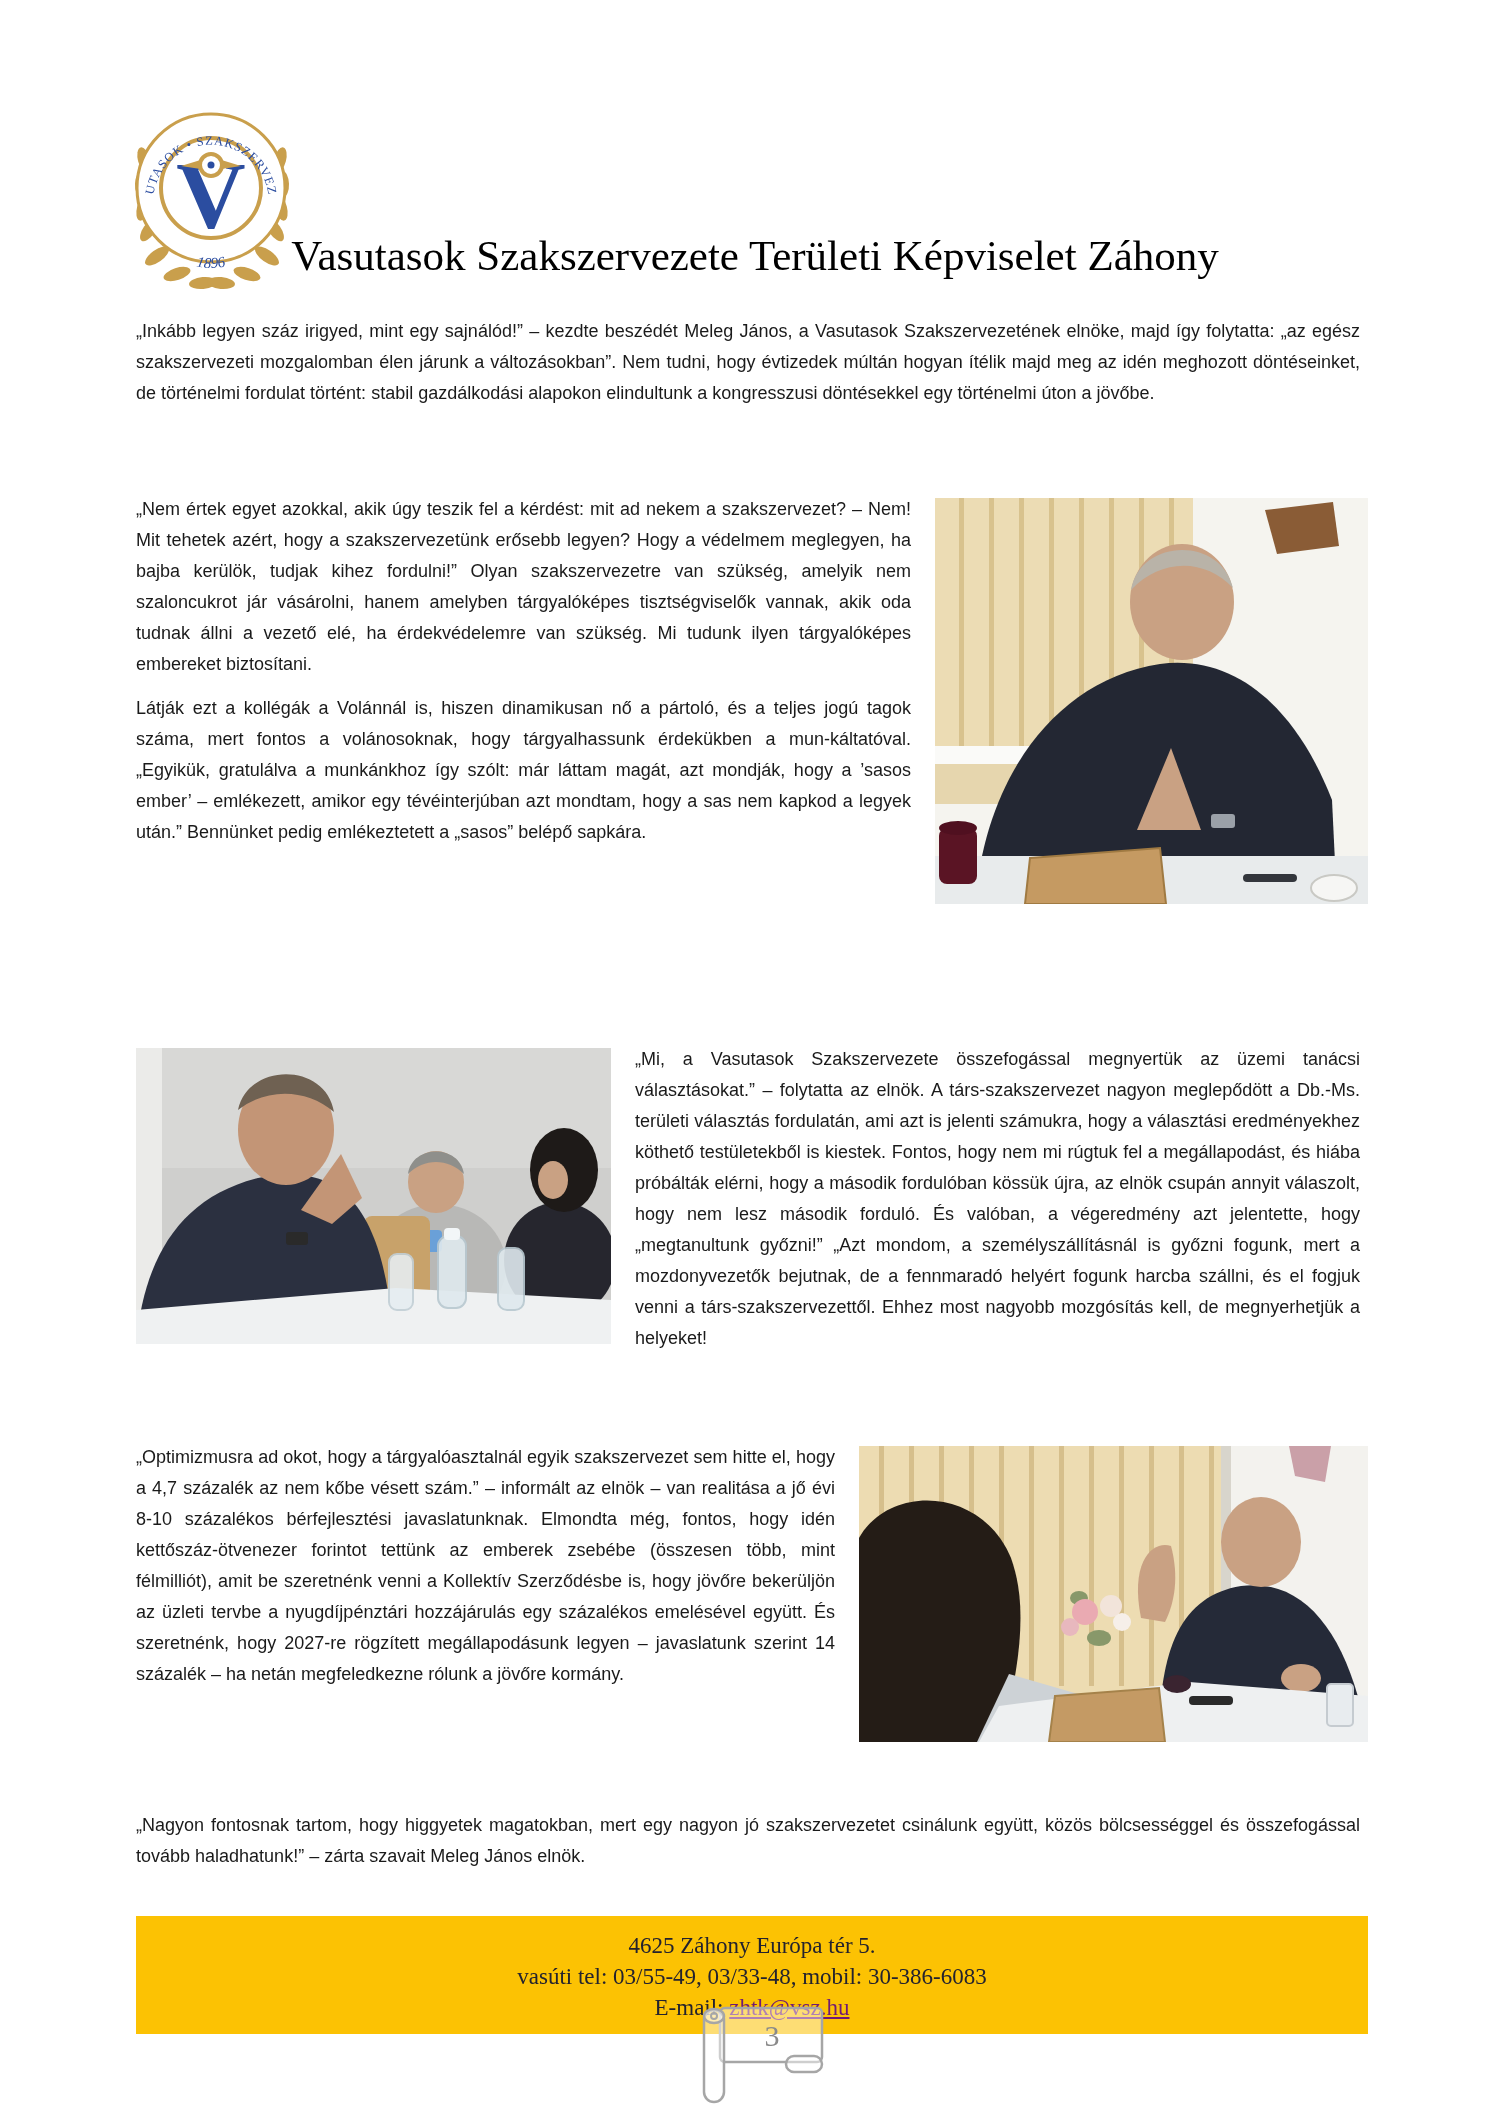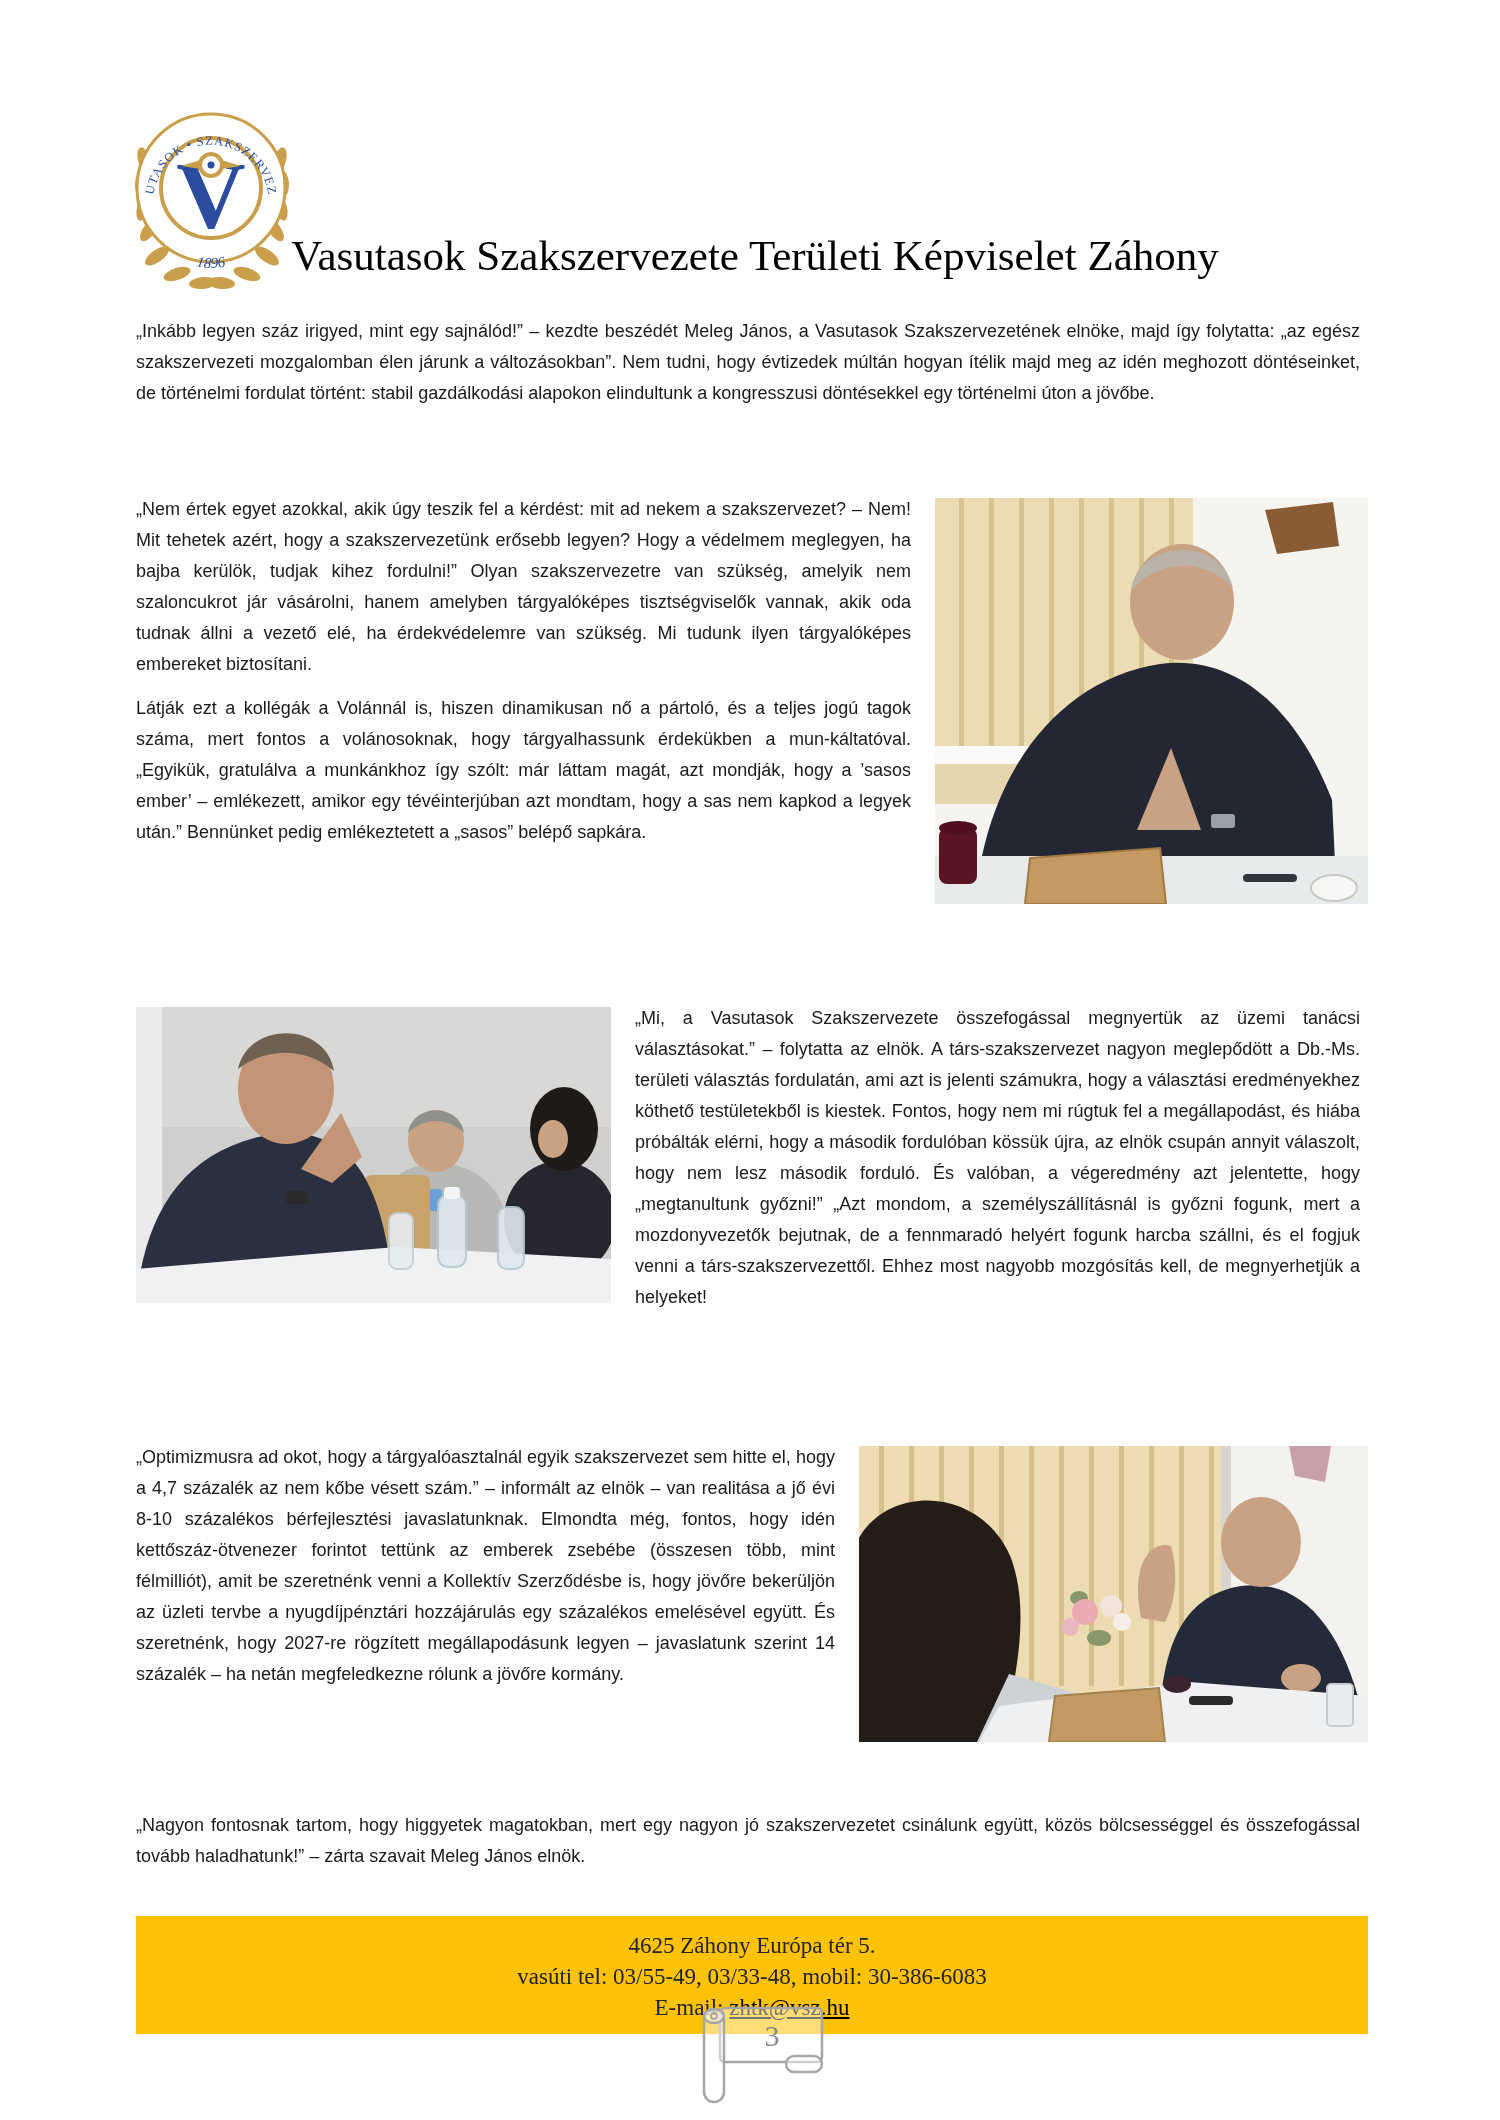--- a/index.html
+++ b/index.html
@@ -8,35 +8,35 @@
     font-family:"Liberation Sans",sans-serif;color:#1a1a1a;overflow:hidden;
   }
   .doc-title{
     position:absolute;left:240px;top:231px;width:1030px;text-align:center;
     font-family:"Liberation Serif",serif;font-size:43px;color:#000;white-space:nowrap;
   }
   .logo-wrap{position:absolute;left:133px;top:70px;width:158px;height:224px;}
   .flow{position:absolute;left:136px;width:1232px;}
   #flow1{top:316px;}
   #flow2{top:494px;}
-  #flow3{top:1003px;}
+  #flow3{top:1044px;}
   #flow4{top:1442px;}
   #flow5{top:1810px;}
   .flow p{margin:0 8px 13px 0;font-size:18px;line-height:31px;text-align:justify;}
   .flow p:last-child{margin-bottom:0;}
   .photo{display:block;background:#e9e2d2;}
   .photo1{float:right;width:433px;height:406px;margin:4px 0 10px 24px;}
   .photo2{float:left;width:475px;height:296px;margin:4px 24px 10px 0;}
   .photo3{float:right;width:509px;height:296px;margin:4px 0 10px 24px;}
   .footer{
     position:absolute;left:136px;top:1916px;width:1232px;height:118px;
     background:#FCC203;text-align:center;font-family:"Liberation Serif",serif;
     font-size:23px;line-height:31px;color:#23222e;padding-top:14px;box-sizing:border-box;
   }
-  .footer a{color:#000000;text-decoration:underline;}
+  .footer a{color:#701a75;text-decoration:underline;}
   .scroll-badge{position:absolute;left:692px;top:2000px;z-index:2;}
 </style>
 </head>
 <body>
 
 <div class="page">
 
   <div class="logo-wrap">
     <svg width="158" height="224" viewBox="0 0 158 224">
       <defs>

